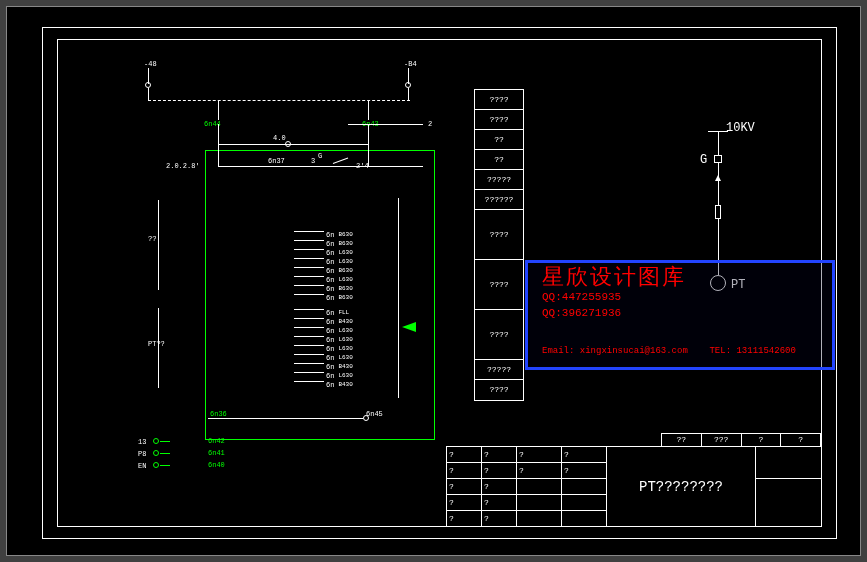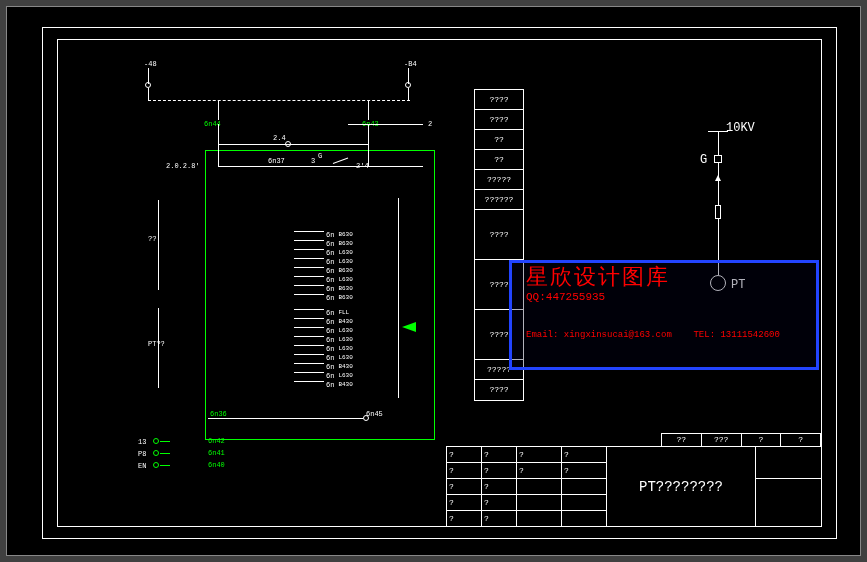--- a/index.html
+++ b/index.html
@@ -76,21 +76,21 @@
   .tb-cell { border-right: 1px solid #fff; border-bottom: 1px solid #fff; padding: 1px 2px; overflow: hidden; line-height: 14px; }
   .tb-title { grid-column: 5 / 6; grid-row: 1 / 6; display: flex; align-items: center; justify-content: center; font-size: 14px; border-right:1px solid #fff; border-bottom:1px solid #fff;}
   .tb-right { grid-column: 6 / 7; display:flex; align-items:center; justify-content:center; border-bottom:1px solid #fff;}
   .tb-top-extra { position:absolute; right:0; top:-14px; width:160px; height:14px; border:1px solid #fff; border-bottom:none; color:#fff; font-size:8px; display:flex;}
   .tb-top-extra span{flex:1;border-right:1px solid #fff;text-align:center;line-height:12px}
   .tb-top-extra span:last-child{border-right:none}
 
   
   .watermark {
     position: absolute;
-    left: 502px; top: 253px;
+    left: 518px; top: 253px;
     width: 310px; height: 110px;
     border: 3px solid #2244ff;
     background: rgba(0,0,30,0.3);
     padding: 8px 14px;
     color: #f00;
     font-size: 11px;
     line-height: 16px;
   }
   .watermark .title { font-size: 22px; letter-spacing: 2px; margin-bottom: 2px; }
   .watermark .line2 { color: #f00; }
@@ -166,21 +166,21 @@
 
     <span class="txt txt-g txt-sm" style="left:110px;top:80px">6n44</span>
     <span class="txt txt-g txt-sm" style="left:268px;top:80px">6n43</span>
     <span class="txt txt-sm" style="left:370px;top:80px">2</span>
 
     <div class="ln ln-h" style="left:290px;top:84px;width:75px"></div>
 
     <div class="ln ln-v" style="left:160px;top:84px;height:20px"></div>
     <div class="ln ln-v" style="left:310px;top:84px;height:20px"></div>
     <div class="ln ln-h" style="left:160px;top:104px;width:150px"></div>
-    <span class="txt txt-sm" style="left:215px;top:94px">2.4</span>
+    <span class="txt txt-sm" style="left:215px;top:94px">4.0</span>
     <div class="circle-sm" style="left:227px;top:101px"></div>
 
     <div class="ln ln-v" style="left:160px;top:104px;height:22px"></div>
     <div class="ln ln-v" style="left:310px;top:104px;height:22px"></div>
     <div class="ln ln-h" style="left:160px;top:126px;width:150px"></div>
     <span class="txt txt-sm" style="left:108px;top:122px">2.0.2.8'</span>
     <span class="txt txt-sm" style="left:210px;top:117px">6n37</span>
     <span class="txt txt-sm" style="left:253px;top:117px">3</span>
     <span class="txt txt-sm" style="left:260px;top:112px">G</span>
     <span class="txt txt-sm" style="left:298px;top:122px">2'4</span>
@@ -373,20 +373,21 @@
       <div class="tb-cell">?</div>
       <div class="tb-cell"></div>
       <div class="tb-cell"></div>
     </div>
 
   </div>
 
   <div class="watermark">
     <div class="title">星欣设计图库</div>
     <div class="line2">QQ:447255935</div>
+    <div class="line2">QQ:396271936</div>
     <div class="contact">
       <span>Email: xingxinsucai@163.com</span>
       &nbsp;&nbsp;
       <span>TEL: 13111542600</span>
     </div>
   </div>
 
 </div>
 
 </body></html>

